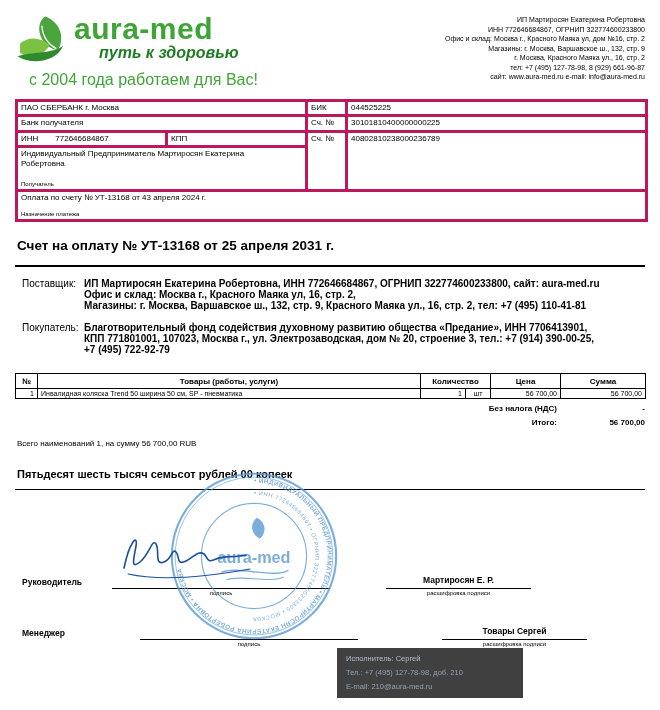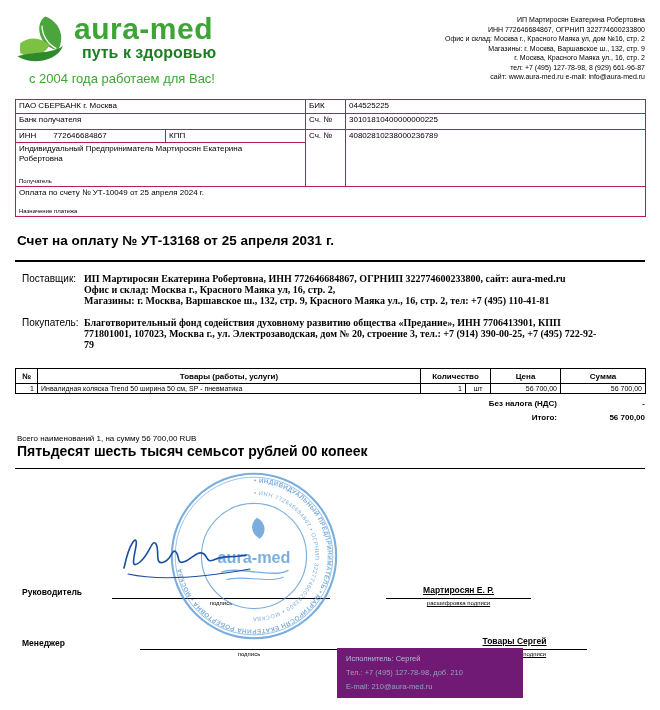--- a/index.html
+++ b/index.html
@@ -7,79 +7,79 @@
   body { width:660px; height:710px; font-family:"Liberation Sans",sans-serif; color:#000; }
   .page { position:relative; width:660px; height:710px; padding:10px 15px; overflow:hidden; background:#fff;border-radius:17px; }
 
   
   .header { display:flex; justify-content:space-between; height:86px; }
   .logo-block { padding-top:4px; }
   .logo-row { display:flex; align-items:flex-start; }
   .logo-icon { width:54px; height:54px; flex-shrink:0; }
   .logo-texts { margin-left:5px; }
   .brand-name { font-size:30px; font-weight:bold; color:#3da535; letter-spacing:.5px; line-height:30px; }
-  .brand-tagline { font-size:16px; font-weight:bold; color:#1e7d23; margin:0 0 0 8px; }
-  .brand-since { font-size:13px; color:#3da535; margin:3px 0 0 14px; }
+  .brand-tagline { font-size:16px; font-weight:bold; font-style:italic; color:#1e7d23; margin:0 0 0 25px; }
+  .brand-since { font-size:16px; color:#3da535; margin:3px 0 0 14px; }
   .company-info { text-align:right; font-size:7px; line-height:9.5px; padding-top:5px; width:280px; }
 
   
   .pay-title { text-align:center; font-size:8px; font-weight:bold; margin-top:2px; }
   .pay-table { width:100%; border-collapse:collapse; table-layout:fixed; margin-top:3px; }
-  .pay-table td { border:1px solid #be185d; font-size:8px; padding:1px 3px; vertical-align:top; line-height:10px; }
+  .pay-table td { border:3px solid #be185d; font-size:8px; padding:1px 3px; vertical-align:top; line-height:10px; }
   .pc1{width:150px}.pc2{width:140px}.pc3{width:40px}.pc4{width:300px}
   .pt-cap { font-size:6px; line-height:8px; }
   .cell-cap { font-size:6px; line-height:8px; margin-top:2px; }
   .recip-name { max-width:235px; }
   .recip-cell { height:44px; position:relative; }
   .recip-cell .cell-cap { position:absolute; bottom:1px; left:3px; }
   .purpose-cell { height:30px; position:relative; }
   .purpose-cell .cell-cap { position:absolute; bottom:1px; left:3px; }
   .inn-num { margin-left:17px; }
   .bank-row { height:14px; }
   .caption-row td { height:16px; }
 
   
   .invoice-title { font-size:13.5px; font-weight:bold; margin-top:16px; padding-left:2px; }
   .thick-rule { border-top:2px solid #000; margin-top:12px; }
 
   
   .party-row { display:flex; font-size:10px; margin-top:11px; padding-left:7px; }
   .party-label { width:62px; flex-shrink:0; }
-  .party-content { font-weight:bold; line-height:11px; max-width:520px;font-family:Liberation Serif, serif; }
+  .party-content { font-weight:bold; line-height:11px; max-width:520px; }
 
   
   .items-table { width:100%; border-collapse:collapse; table-layout:fixed; margin-top:18px; }
   .items-table td { border:1px solid #000; font-size:7px; padding:1px 3px; vertical-align:middle; }
   .it-head td { font-size:8px; font-weight:bold; text-align:center; height:15px; }
   .ic1{width:22px}.ic2{width:383px}.ic3{width:45px}.ic4{width:25px}.ic5{width:70px}.ic6{width:85px}
   .ta-r { text-align:right; } .ta-c { text-align:center; }
 
   
   .tot-row { display:flex; justify-content:flex-end; font-size:8px; margin-top:5px; font-weight:bold; }
   .tot-val { width:88px; text-align:right; }
   .summary-line { font-size:8px; margin-top:12px; padding-left:2px; }
-  .amount-words { font-size:14px; font-weight:bold; margin-top:0; padding-left:2px; }
+  .amount-words { font-size:11px; font-weight:bold; margin-top:20px; padding-left:2px; }
   .thin-rule { border-top:1px solid #000; margin-top:9px; }
 
   
   .sig-row { display:flex; align-items:flex-end; padding-left:7px; }
-  .sig-row.first { margin-top:116px; }
+  .sig-row.first { margin-top:85px; }
   .sig-row.second { margin-top:30px;gap:28px; }
   .sig-role { width:90px; font-size:8.5px; font-weight:bold; margin-bottom:9px; }
   .sig-line-block { width:218px; margin-right:56px; text-align:center; }
   .sig-line-block .line { border-bottom:1px solid #000; height:13px; }
   .sig-cap { font-size:6px; margin-top:1px; }
-  .sig-name-block { width:145px; text-align:center;text-decoration:underline; }
+  .sig-name-block { width:145px; text-align:center; }
   .sig-name { font-size:8.5px; font-weight:bold; border-bottom:1px solid #000; padding-bottom:3px; }
 
   
   .stamp { position:absolute; left:168px; top:470px; width:172px; height:172px; pointer-events:none; }
   .handwriting { position:absolute; left:112px; top:528px; width:160px; height:56px; pointer-events:none; }
   .executor-box { position:absolute; left:337px; top:648px; width:186px; height:50px;
-                  background:#701a75; padding:4px 9px; font-size:7.5px; line-height:14px; }
+                  background:#404040; padding:4px 9px; font-size:7.5px; line-height:14px; }
   .exec-dim { color:#b3bfce; }
   .exec-txt { color:#93a2b4; }
 </style>
 </head>
 <body>
 
 <div class="page">
 
   <div class="header">
     <div class="logo-block">
@@ -133,21 +133,21 @@
       <td rowspan="2">40802810238000236789</td>
     </tr>
     <tr>
       <td colspan="2" class="recip-cell">
         <div class="recip-name">Индивидуальный Предприниматель Мартиросян Екатерина Робертовна</div>
         <div class="cell-cap">Получатель</div>
       </td>
     </tr>
     <tr>
       <td colspan="4" class="purpose-cell">
-        <div>Оплата по счету № УТ-10049 от 25 апреля 2024 г.</div>
+        <div>Оплата по счету № УТ-13168 от 43 апреля 2024 г.</div>
         <div class="cell-cap">Назначение платежа</div>
       </td>
     </tr>
   </tbody>
     </table>
 
   <div class="invoice-title">Счет на оплату № УТ-13168 от 25 апреля 2031 г.</div>
   <div class="thick-rule"></div>
 
   <div class="party-row">

